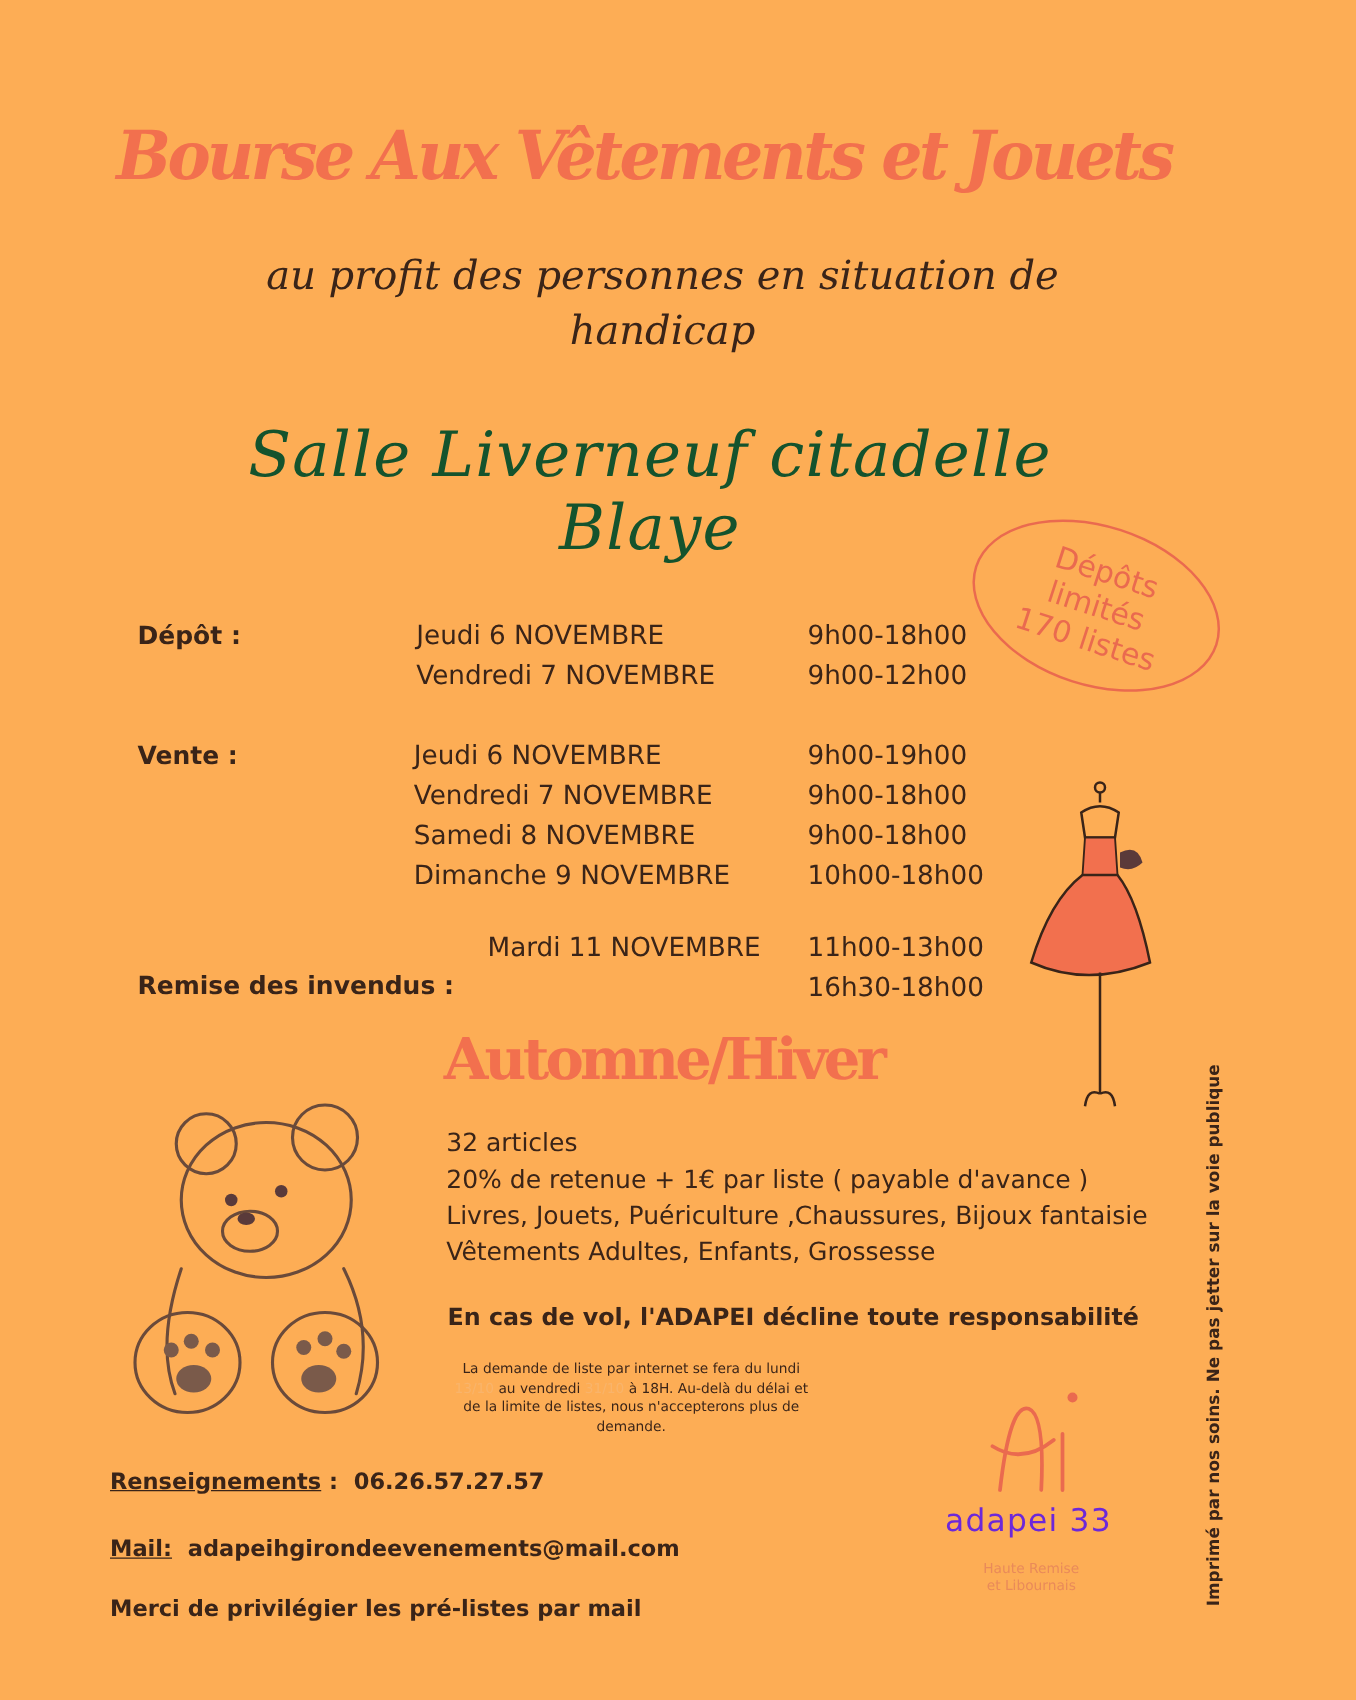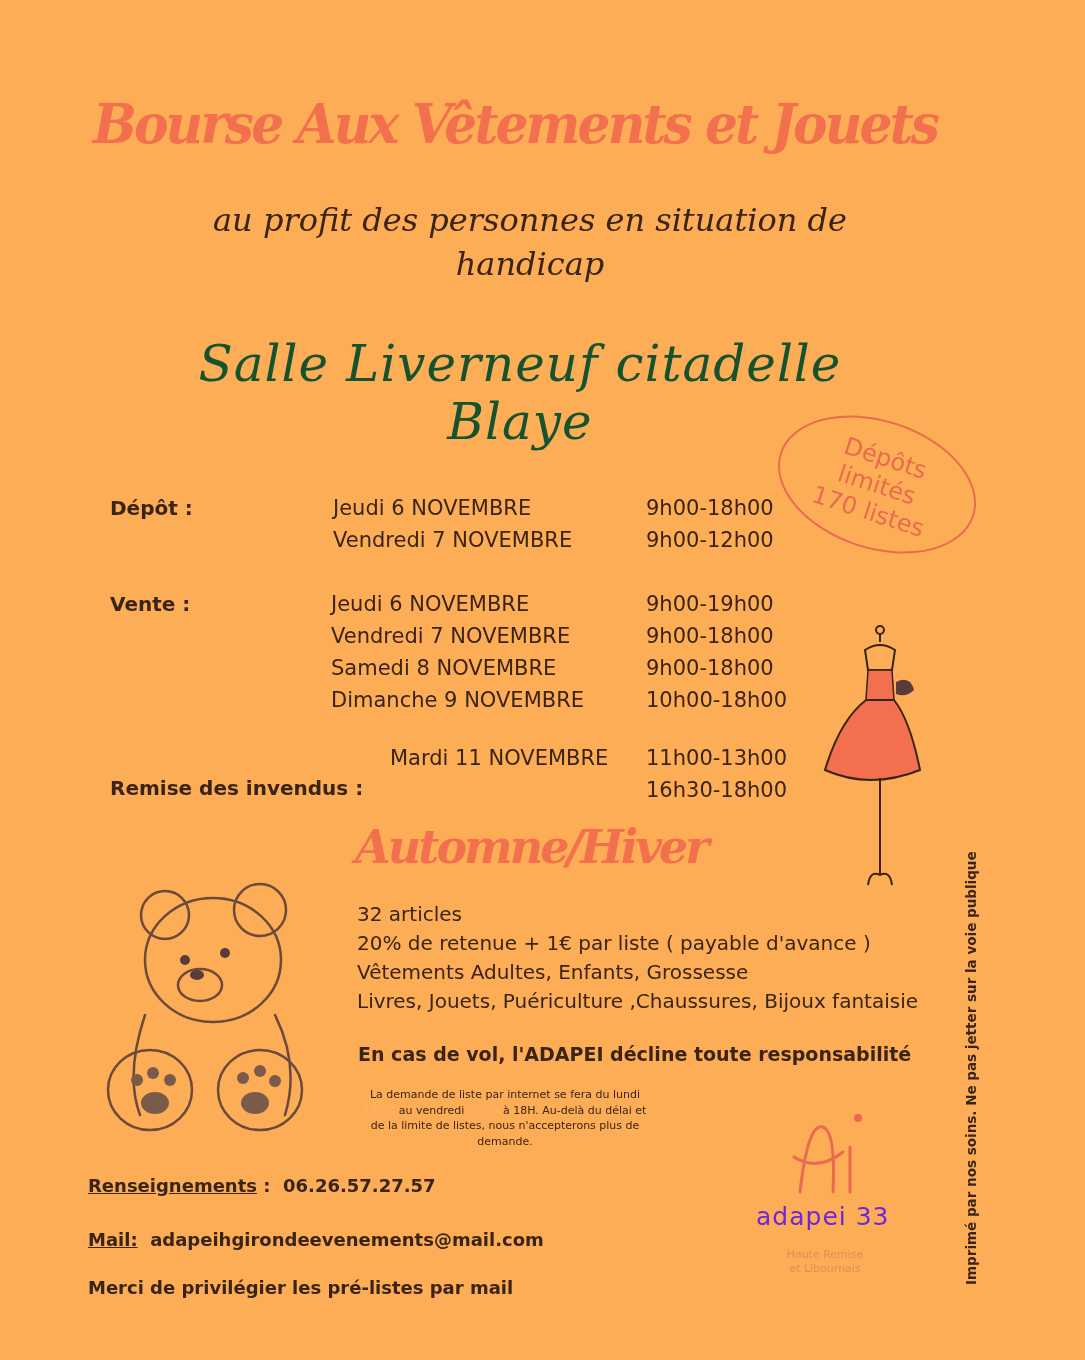--- a/index.html
+++ b/index.html
@@ -32,21 +32,21 @@
     transform:rotate(18deg);
     display:flex; flex-direction:column; align-items:center; justify-content:center;
     color:#ea6a4f; font-size:24px; line-height:28px;
   }
   .sched { font-size:21px; line-height:32px; color:#3a2418; }
   .label { font-weight:bold; font-size:20px; }
   .label-colon { font-weight:bold; font-size:20px; }
   .time { width:150px; }
   .season {
     left:355px; top:820px;
-    font-family:"DejaVu Serif", serif; font-weight:bold; font-style:italic;
+    font-family:"DejaVu Serif", serif; font-weight:bold; 
     font-size:46px; letter-spacing:-3px; color:#f2704e;
   }
   .info { left:357px; top:900px; font-size:20px; line-height:29px; }
   .warning { left:358px; top:1043px; font-size:19px; font-weight:bold; }
   .notice {
     left:360px; top:1087px; width:290px; text-align:center;
     font-size:11px; line-height:15.5px;
   }
   .notice .faint { color:#f9b46b; }
   .contact { left:88px; font-size:18px; font-weight:bold; }
@@ -144,22 +144,22 @@
     <ellipse cx="170" cy="228" rx="14" ry="11"></ellipse>
     <circle cx="158" cy="203" r="6"></circle>
       <circle cx="175" cy="196" r="6"></circle>
       <circle cx="190" cy="206" r="6"></circle>
   </g>
 </svg>
 
 <div class="abs info">
   <div>32 articles</div>
   <div>20% de retenue + 1€ par liste ( payable d'avance )</div>
+  <div>Livres, Jouets, Puériculture ,Chaussures, Bijoux fantaisie</div>
   <div>Vêtements Adultes, Enfants, Grossesse</div>
-  <div>Livres, Jouets, Puériculture ,Chaussures, Bijoux fantaisie</div>
 </div>
 <div class="abs warning">En cas de vol, l'ADAPEI décline toute responsabilité</div>
 
 <div class="abs notice">
   <span>La demande de liste par internet se fera du lundi</span>
   <span class="faint">13/10</span><span> au vendredi </span><span class="faint">31/10</span><span> à 18H. Au-delà du délai et de la limite de listes, nous n'accepterons plus de demande.</span>
 </div>
 
 <div class="abs contact" style="top:1175px;">
   <span class="u">Renseignements</span><span> :</span>&nbsp;

